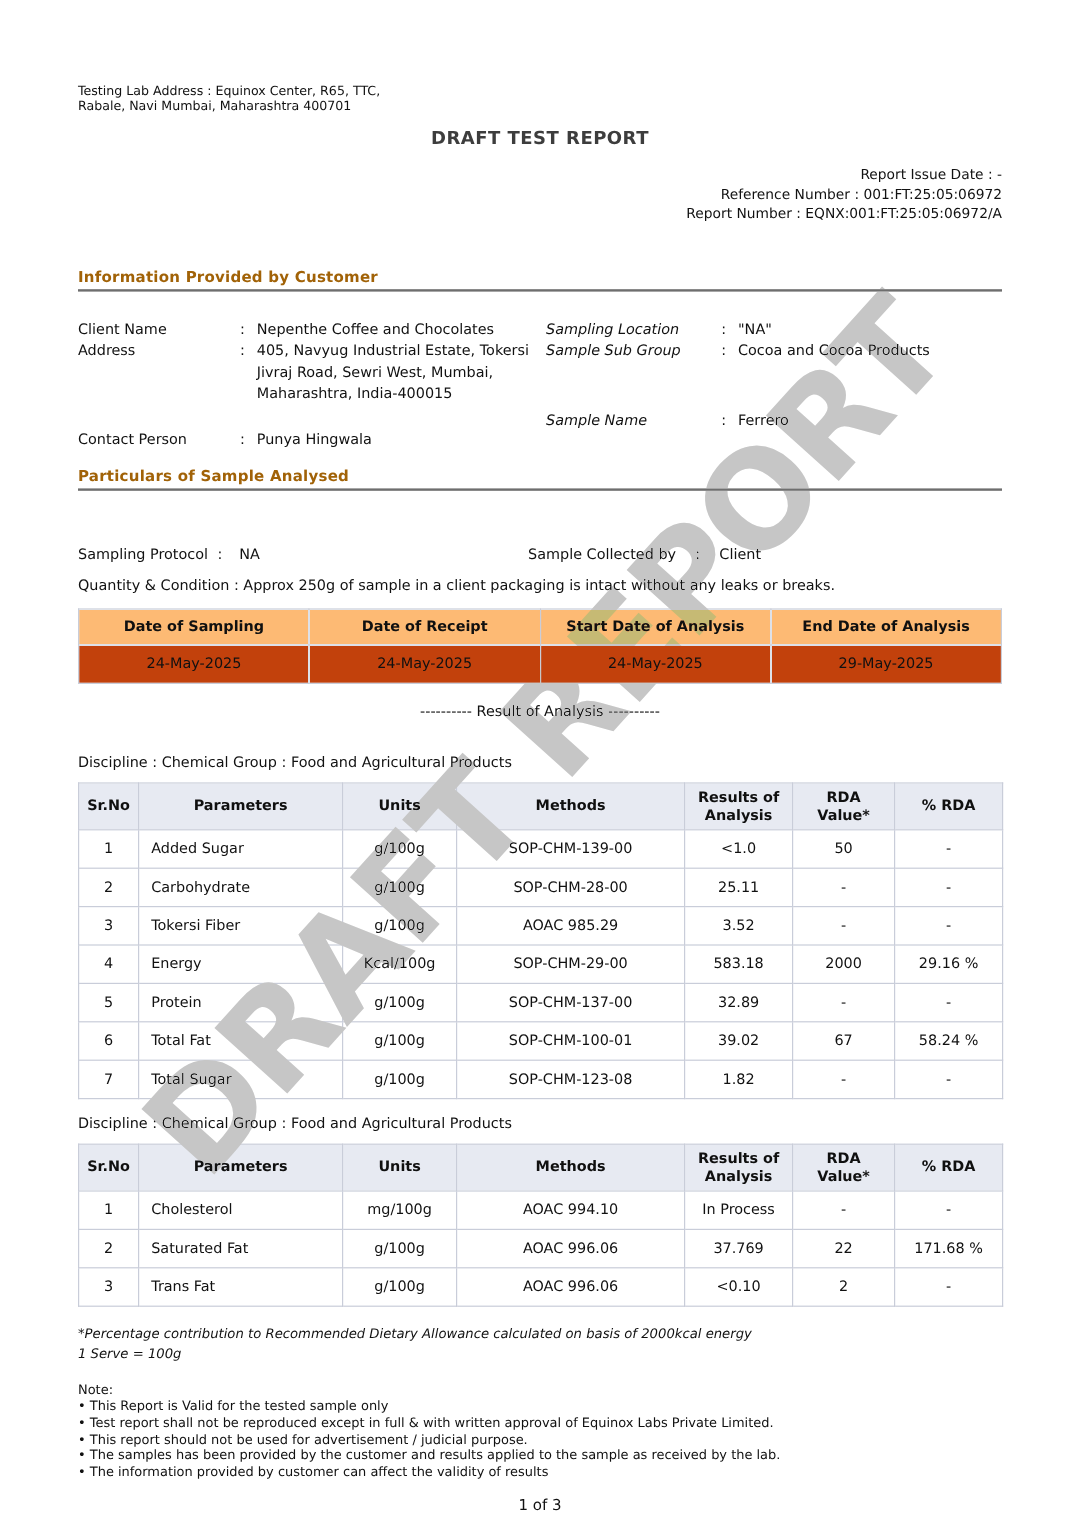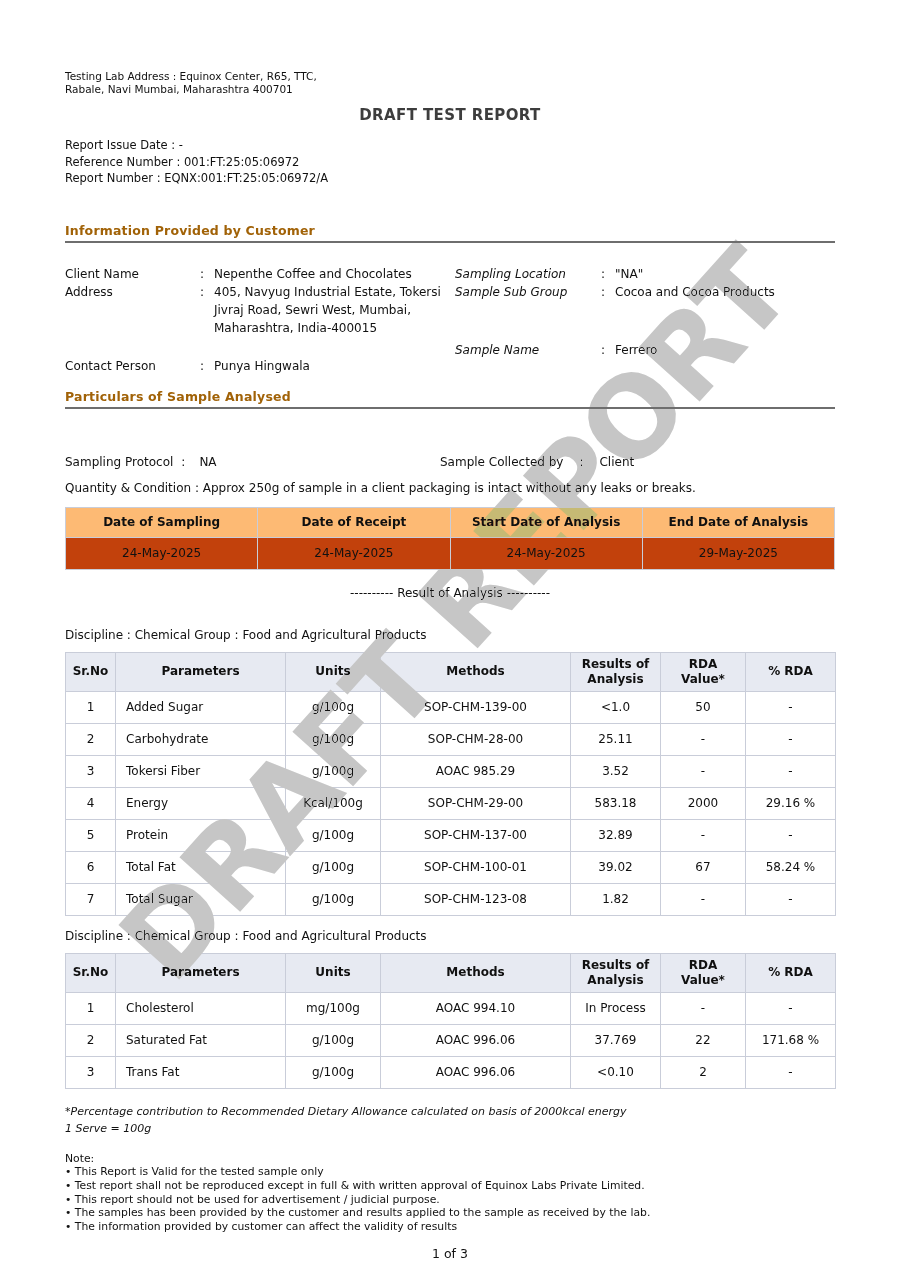--- a/index.html
+++ b/index.html
@@ -17,21 +17,21 @@
   .watermark {
     position:absolute; left:455px; top:615px;
     transform:translate(-50%,-50%) rotate(-48deg);
     font-size:112px; font-weight:bold; letter-spacing:-2px;
     color:#c6c6c6; white-space:nowrap;
     mix-blend-mode:darken;
     z-index:10; pointer-events:none;
   }
   .lab-address { font-size:10.5px; line-height:13px; color:#111; }
   .title { margin-top:10px; text-align:center; font-size:15px; font-weight:bold; color:#3d3d3d; letter-spacing:0.4px; }
-  .meta { margin-top:13px; font-size:11.5px; line-height:16.5px; }
+  .meta { margin-top:13px; font-size:11.5px; line-height:16.5px;text-align:right; }
   .section-title { font-size:12.5px; font-weight:bold; color:#a16207; letter-spacing:0.2px; }
   .section-rule { height:2px; background:#6e6e6e; margin-top:3px; }
   .sec-info { margin-top:36px; }
   .sec-part { margin-top:14px; }
 
   .info-grid { position:relative; margin-top:22px; font-size:12px; }
   .info-col.left { width:388px; }
   .info-col.right { position:absolute; left:390px; top:0; width:382px; }
   .info-row { display:flex; line-height:18px; }
   .info-row .lbl { flex:0 0 135px; }

